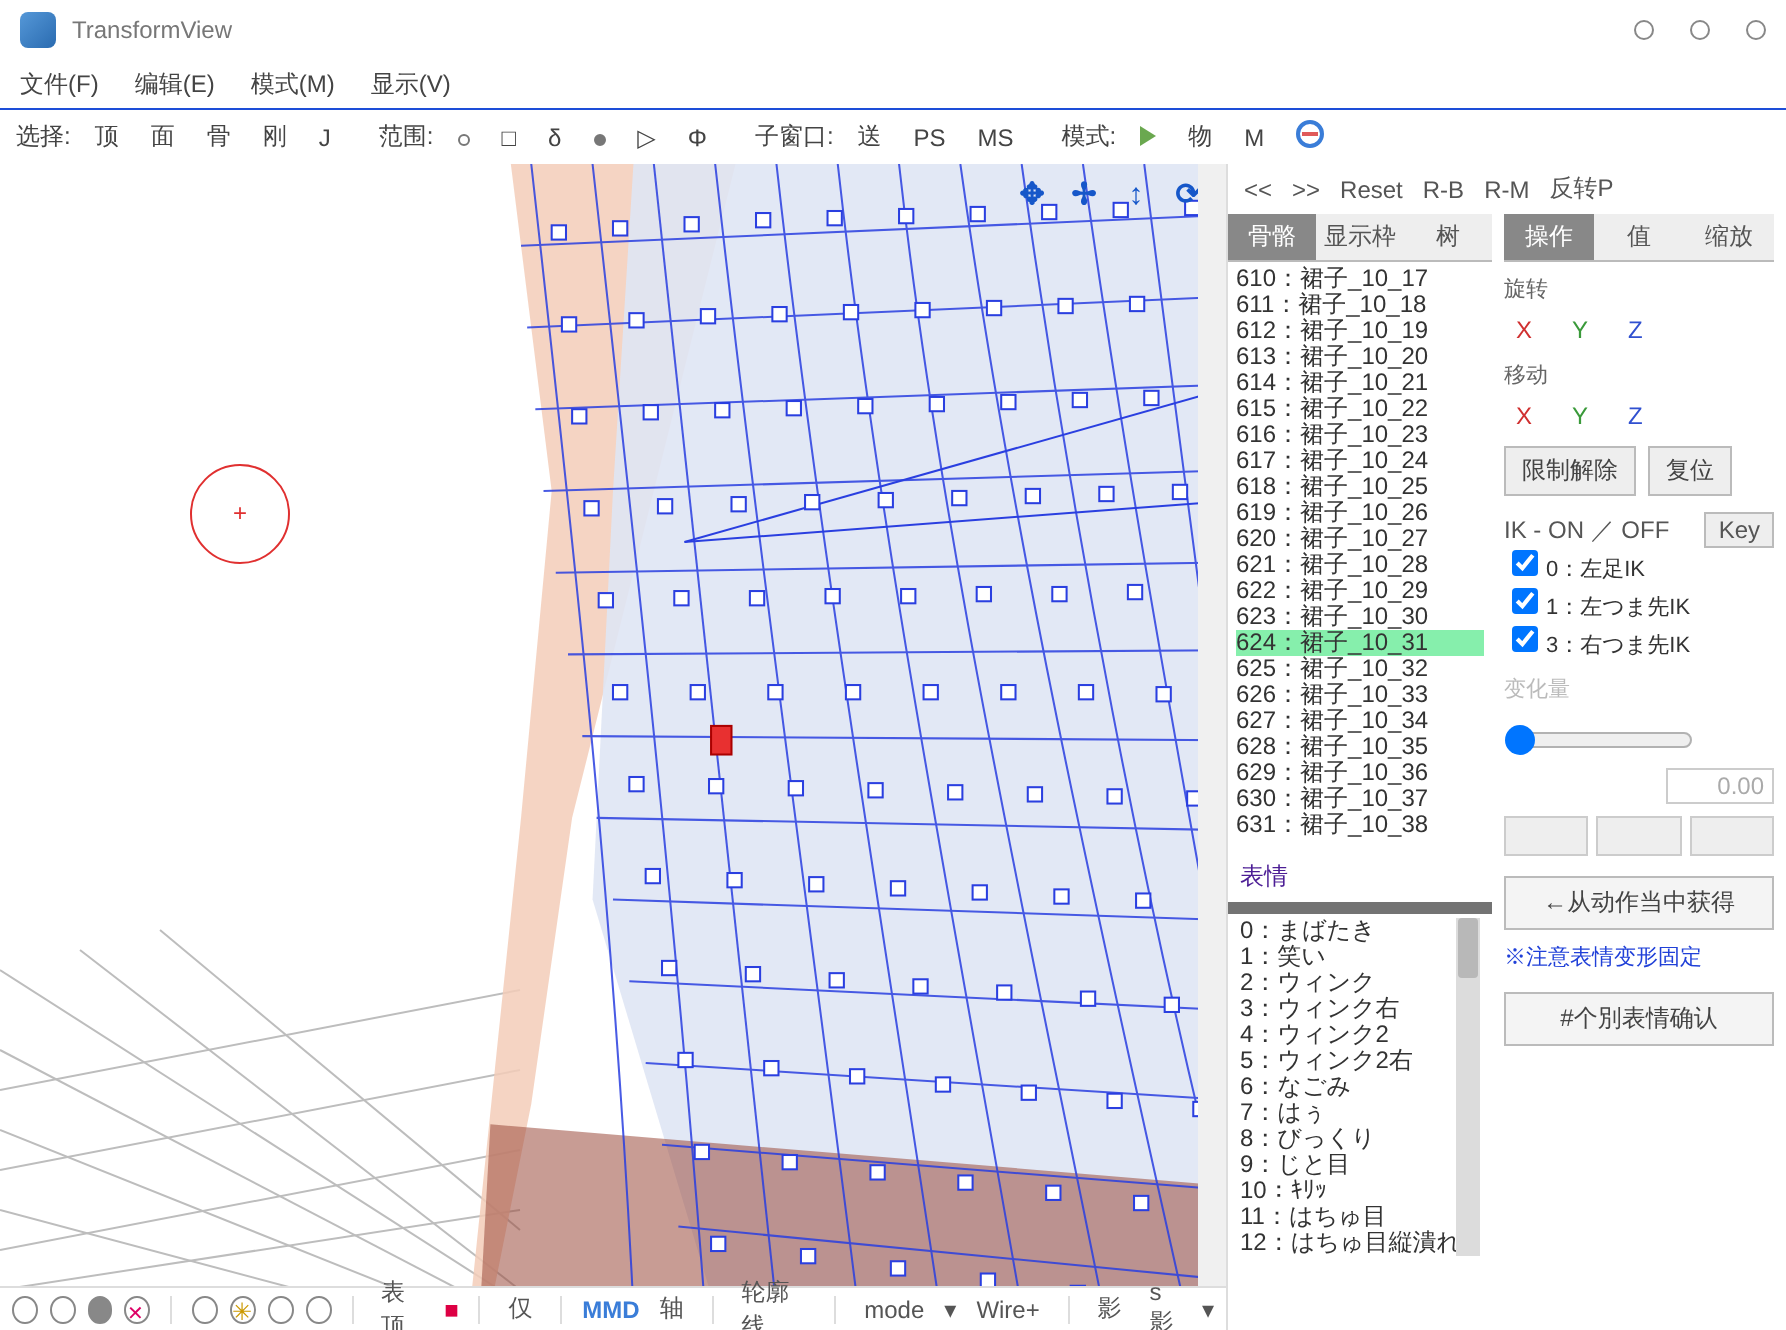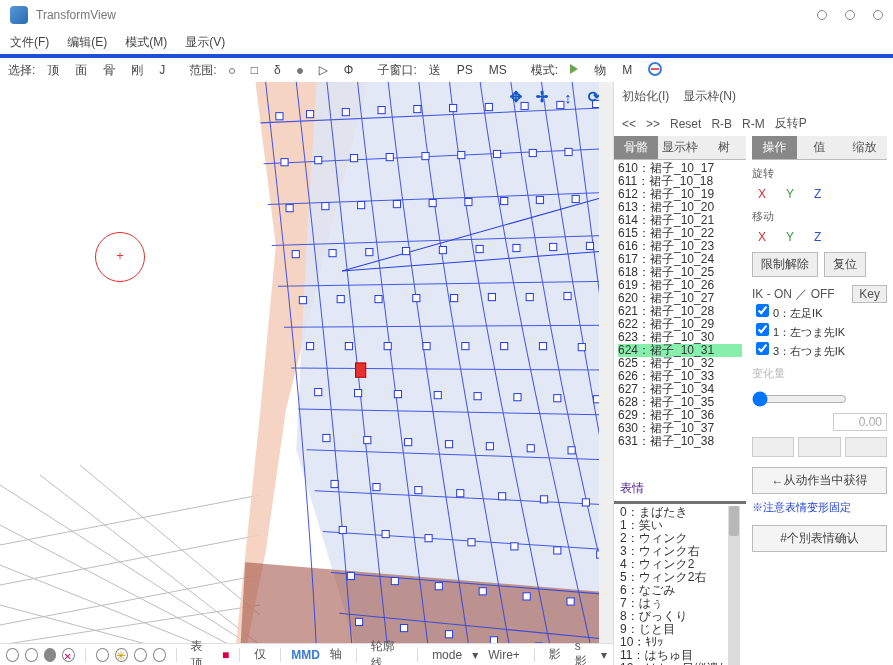--- a/index.html
+++ b/index.html
@@ -9,21 +9,21 @@
 .titlebar { height: 30px; display: flex; align-items: center; padding: 0 10px; color: #555; }
 .titlebar .appicon { width: 18px; height: 18px; border-radius: 4px; background: linear-gradient(135deg,#5598d8,#2a6bb0); margin-right: 8px; }
 .titlebar .title { flex: 1; color: #777; }
 .titlebar .winctrls { display: flex; gap: 18px; color: #888; }
 .winctrls span { width: 10px; height: 10px; border: 1.5px solid #888; border-radius: 50%; display:inline-block; }
 
 
 .menubar { height: 24px; display: flex; align-items: center; padding: 0 10px; color: #444; gap: 18px; }
 
 
-.toolbar { height: 28px; display: flex; align-items: center; padding: 0 8px; color: #444; gap: 4px; border-top: 4px solid #1d4ed8; }
+.toolbar { height: 28px; display: flex; align-items: center; padding: 0 8px; color: #444; gap: 4px; border-top: 1px solid #1d4ed8; }
 .toolbar .label { margin-right: 2px; }
 .toolbar .btn { padding: 2px 5px; border: 1px solid transparent; }
 .toolbar .sep { width: 10px; }
 .toolbar .dot { width:6px;height:6px;border:1px solid #777;display:inline-block;border-radius:50%; }
 .toolbar .dotf { background:#777; }
 .toolbar .tri-play { width:0;height:0;border-left:8px solid #6aa84f;border-top:5px solid transparent;border-bottom:5px solid transparent;display:inline-block; }
 .toolbar .sphere { width:14px;height:14px;border-radius:50%;border:2px solid #3a7dd8;display:inline-block;position:relative; }
 .toolbar .sphere::after{content:"";position:absolute;left:1px;right:1px;top:4px;border-top:2px solid #e05a5a;}
 
 
@@ -62,21 +62,21 @@
 
 .tabs { display:flex; }
 .tab { flex:1; padding:3px 4px; text-align:center; background:#eee; color:#555; border-bottom:1px solid #bbb;}
 .tab.active { background:#888; color:#fff; }
 
 .bonelist { flex:1; overflow:hidden; font-size:11px; line-height:13px; padding:2px 4px; color:#333;}
 .bonelist div { white-space:nowrap; }
 .bonelist .sel { background:#86efac; }
 
 .expr-hdr { padding:4px 6px; color:#4c1d95;}
-.exprlist { height:164px; overflow:hidden; font-size:11px; line-height:13px; padding:2px 6px; color:#333; border-top:3px solid #737373;}
+.exprlist { height:214px; overflow:hidden; font-size:11px; line-height:13px; padding:2px 6px; color:#333; border-top:6px solid #737373;}
 .exprlist .withsb{position:relative;}
 .exprlist .sb{position:absolute;right:0;top:0;bottom:0;width:12px;background:#dcdcdc;}
 .exprlist .sb .thumb{position:absolute;top:0;left:1px;right:1px;height:30px;background:#b8b8b8;border-radius:2px;}
 
 .group { margin-top:6px; }
 .group .gtitle { color:#666; font-size:11px; margin-bottom:4px;}
 .xyz { display:flex; gap:20px; padding:2px 6px;}
 .xyz .x{color:#d03030;} .xyz .y{color:#3a9a3a;} .xyz .z{color:#3050d0;}
 .btnrow { display:flex; gap:6px; margin-top:6px;}
 .btn3d { padding:3px 8px; background:#eee; border:1px solid #bbb; color:#444;}
@@ -346,24 +346,20 @@
       <span>▾</span>
       <span class="txt">Wire+</span>
       <span class="sepv"></span>
       <span class="txt">影</span>
       <span class="txt">s影</span>
       <span>▾</span>
     </div>
   </div>
 
   <div class="rightpane">
-    <div class="rp-top">
-      <span>初始化(I)</span>
-      <span>显示枠(N)</span>
-    </div>
     <div class="rp-row2">
       <span>&lt;&lt;</span>
       <span>&gt;&gt;</span>
       <span>Reset</span>
       <span>R-B</span>
       <span>R-M</span>
       <span>反转P</span>
     </div>
 
     <div class="rp-columns">

